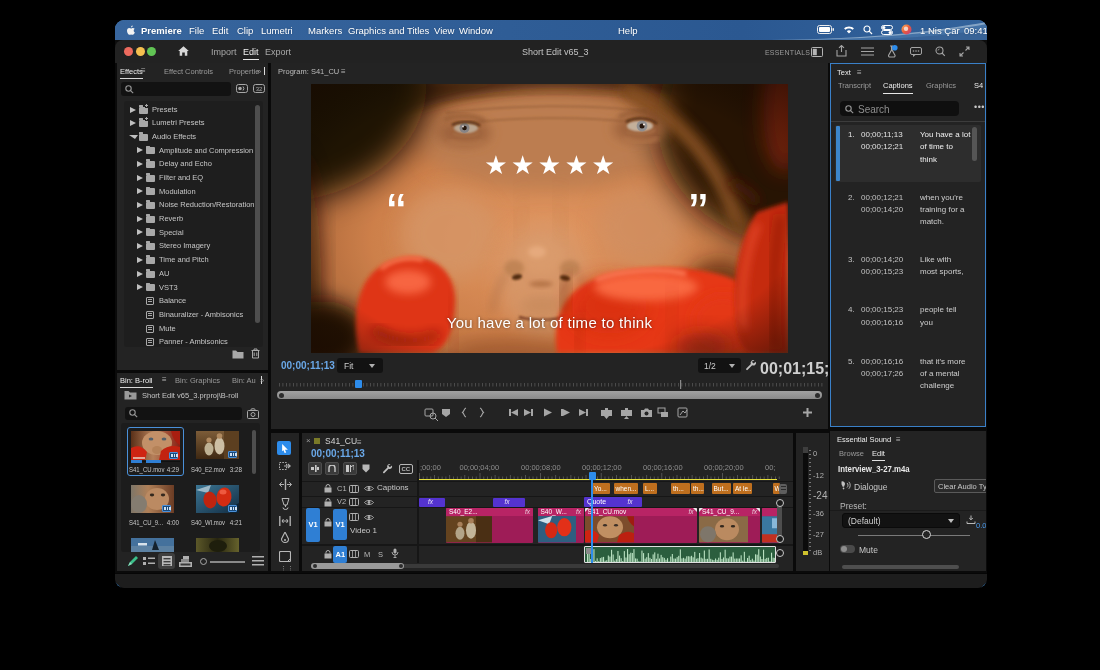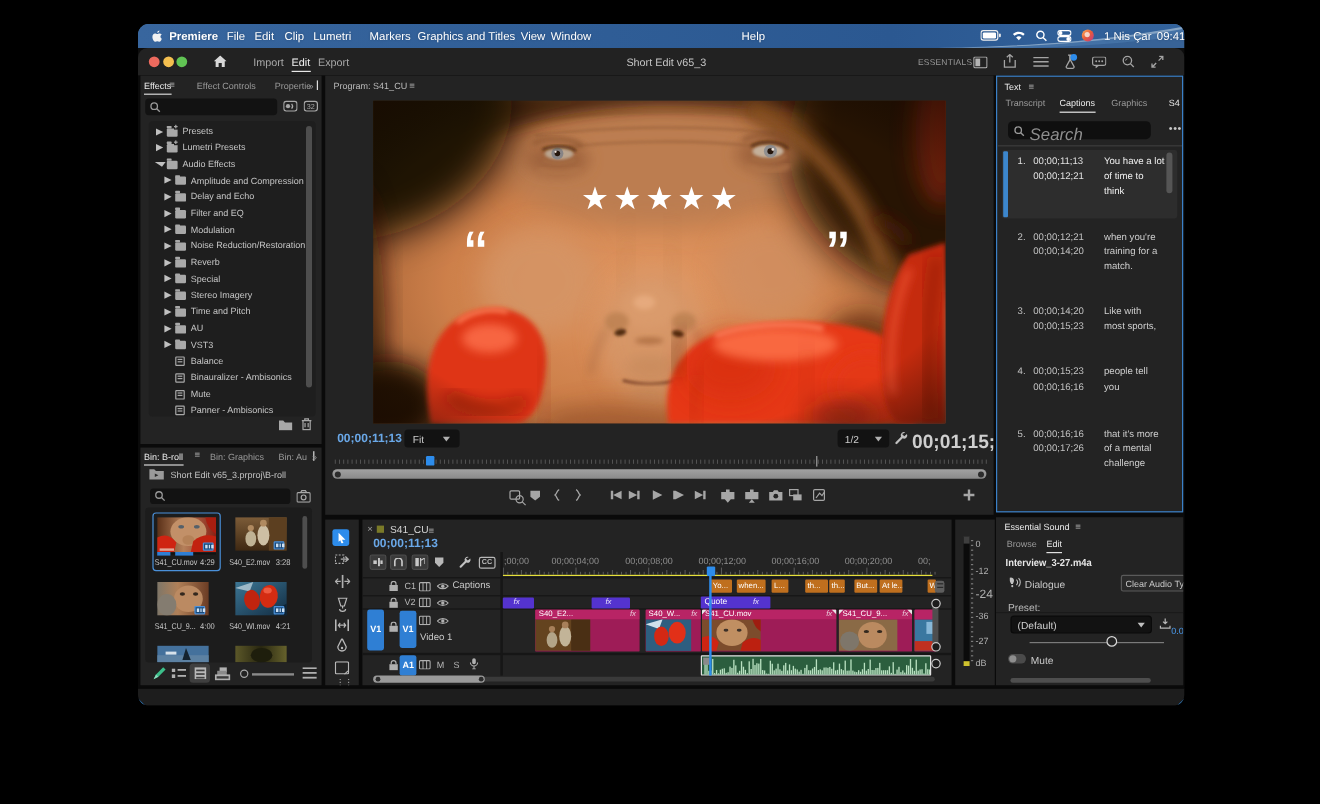--- a/index.html
+++ b/index.html
@@ -523,20 +523,21 @@
             <ellipse cx="390" cy="262" rx="28" ry="14" fill="#6b1408" filter="url(#b10)" opacity="0.6"></ellipse>
 <path d="M446,120 C440,110 430,102 418,98" stroke="#40190a" stroke-width="8" fill="none" filter="url(#b6)"></path>
 </g>
 <rect width="477" height="269" fill="#c05a20" opacity="0.1"></rect>
 <rect width="477" height="269" fill="url(#vign)"></rect>
 </svg>
       <div class="abs" style="left:40px;top:21px;width:477px;height:269px;overflow:hidden;color:#fff">
         <div class="abs" style="left:0;width:477px;top:66px;text-align:center;font-size:26px;letter-spacing:3.5px;text-indent:3.5px">★★★★★</div>
         <div class="abs" style="left:76px;top:96px;font-size:56px">“</div>
         <div class="abs" style="left:378px;top:96px;font-size:56px">”</div>
+        <div class="abs" style="left:0;width:477px;top:230px;text-align:center;font-size:15px;letter-spacing:0.3px;text-shadow:0 0 3px rgba(0,0,0,.5)">You have a lot of time to think</div>
       </div>
       <div class="abs" style="left:10px;top:297px;font-size:10px;color:#6aa8e8;font-weight:bold">00;00;11;13</div>
       <div class="well abs" style="left:66px;top:295px;width:46px;height:15px"></div>
       <div class="abs" style="left:73px;top:298px;font-size:8.5px;color:#ccc">Fit</div>
       <i class="abs" style="left:98px;top:301px;border-top:4px solid #b0b0b0;border-left:3.5px solid transparent;border-right:3.5px solid transparent"></i>
       <div class="well abs" style="left:427px;top:295px;width:43px;height:15px"></div>
       <div class="abs" style="left:433px;top:298px;font-size:8.5px;color:#ccc">1/2</div>
       <i class="abs" style="left:458px;top:301px;border-top:4px solid #b0b0b0;border-left:3.5px solid transparent;border-right:3.5px solid transparent"></i>
       <svg class="abs" style="left:474px;top:296px" width="12" height="12" viewBox="0 0 12 12">
           <path d="M10.5,1.5 a3,3 0 0 0 -4,4 L1.5,10.5 a1,1 0 0 0 1.5,1.5 L8,7 a3,3 0 0 0 4,-4 L9.5,5 L7.5,3 Z" fill="#c0c0c0" transform="scale(0.9)"></path>
@@ -735,21 +736,21 @@
       <div class="abs icon" style="left:26px;top:4px;font-size:8px">≡</div>
       <div class="ptab abs" style="left:7px;top:17px">Transcript</div>
       <div class="ptab sel abs" style="left:52px;top:17px;border-bottom:1.5px solid #e8e8e8;padding-bottom:3px">Captions</div>
       <div class="ptab abs" style="left:95px;top:17px">Graphics</div>
       <div class="ptab sel abs" style="left:143px;top:17px">S4</div>
       <div class="well abs" style="left:9px;top:37px;width:119px;height:15px;border-radius:4px;background:#0f0f0f"></div>
       <svg class="abs" style="left:14px;top:41px" width="9" height="9" viewBox="0 0 9 9">
           <circle cx="3.5" cy="3.5" r="2.7" fill="none" stroke="#999" stroke-width="1.1"></circle>
           <line x1="5.6" y1="5.6" x2="8.2" y2="8.2" stroke="#999" stroke-width="1.1"></line>
         </svg>
-      <div class="abs" style="left:27px;top:40px;font-size:14px;font-style:italic;color:#8e8e8e">Search</div>
+      <div class="abs" style="left:27px;top:40px;font-size:10px;color:#8e8e8e">Search</div>
       <div class="abs" style="left:143px;top:38px;color:#c8c8c8;font-size:9px;letter-spacing:0.5px">•••</div>
       <div class="abs" style="left:0;top:57px;width:154px;height:1px;background:#3c3c3c"></div>
       <div class="abs" style="left:4px;top:61px;width:146px;height:57px;background:#2d2d2d;border-radius:2px"></div>
       <i class="abs" style="left:5px;top:62px;width:4px;height:55px;background:#3c86cc;border-radius:1px"></i>
       <div class="abs smalltxt" style="left:17px;top:66px;color:#e2e2e2">1.</div>
       <div class="abs smalltxt" style="left:30px;top:66.0px;color:#e2e2e2">00;00;11;13</div>
       <div class="abs smalltxt" style="left:30px;top:78.3px;color:#e2e2e2">00;00;12;21</div>
       <div class="abs smalltxt" style="left:89px;top:66.0px;color:#f0f0f0">You have a lot</div>
       <div class="abs smalltxt" style="left:89px;top:78.3px;color:#f0f0f0">of time to</div>
       <div class="abs smalltxt" style="left:89px;top:90.6px;color:#f0f0f0">think</div>

